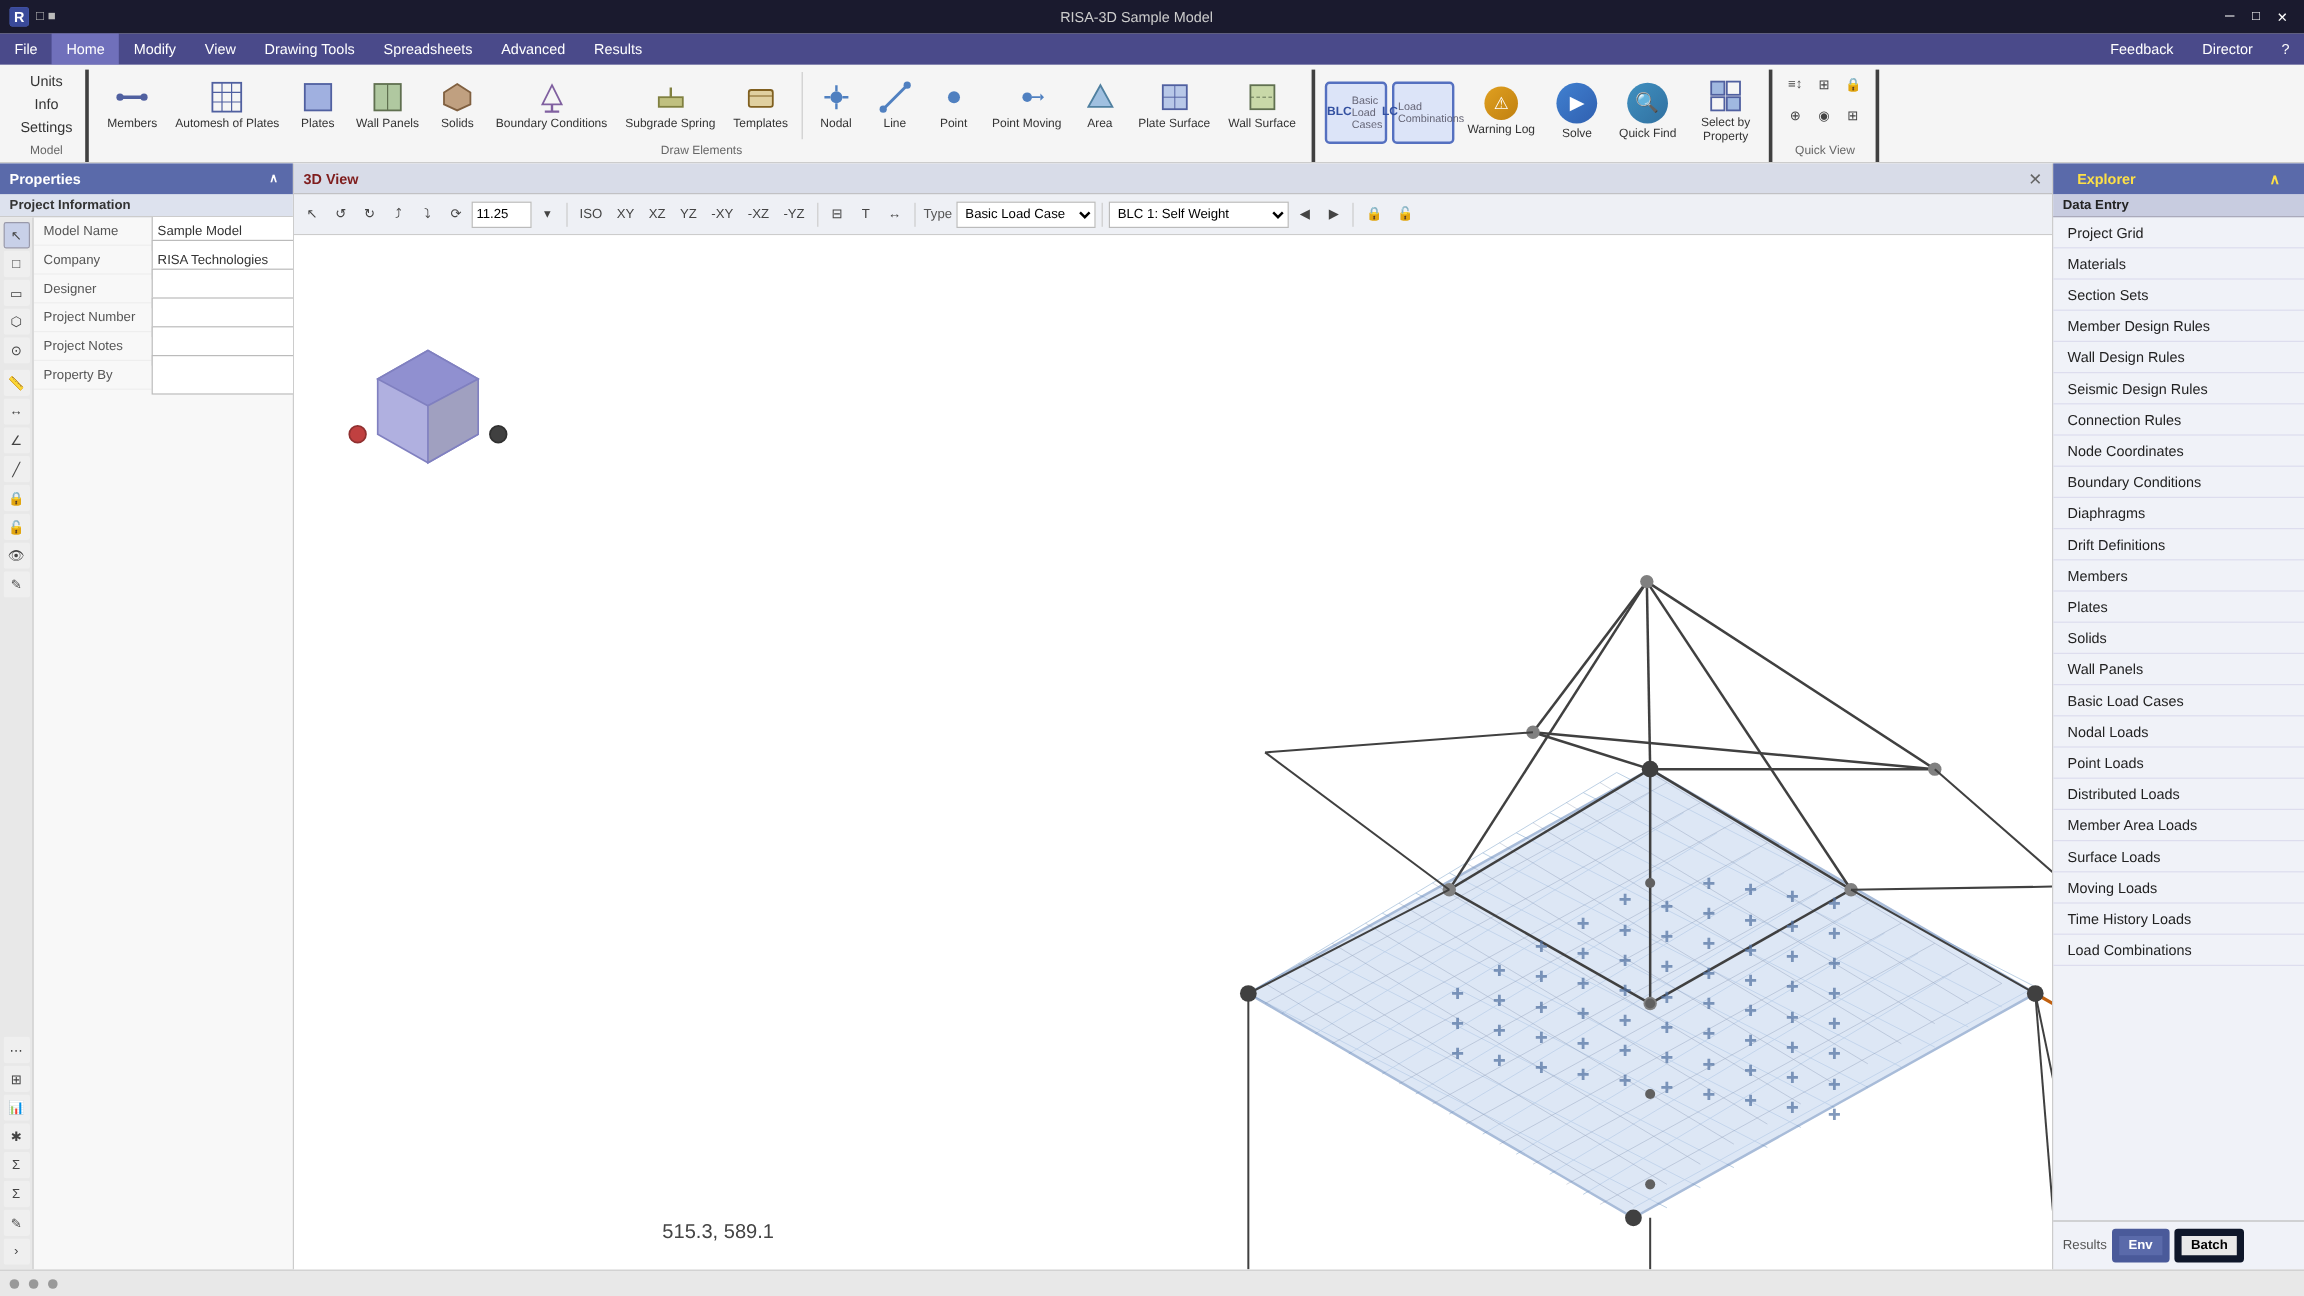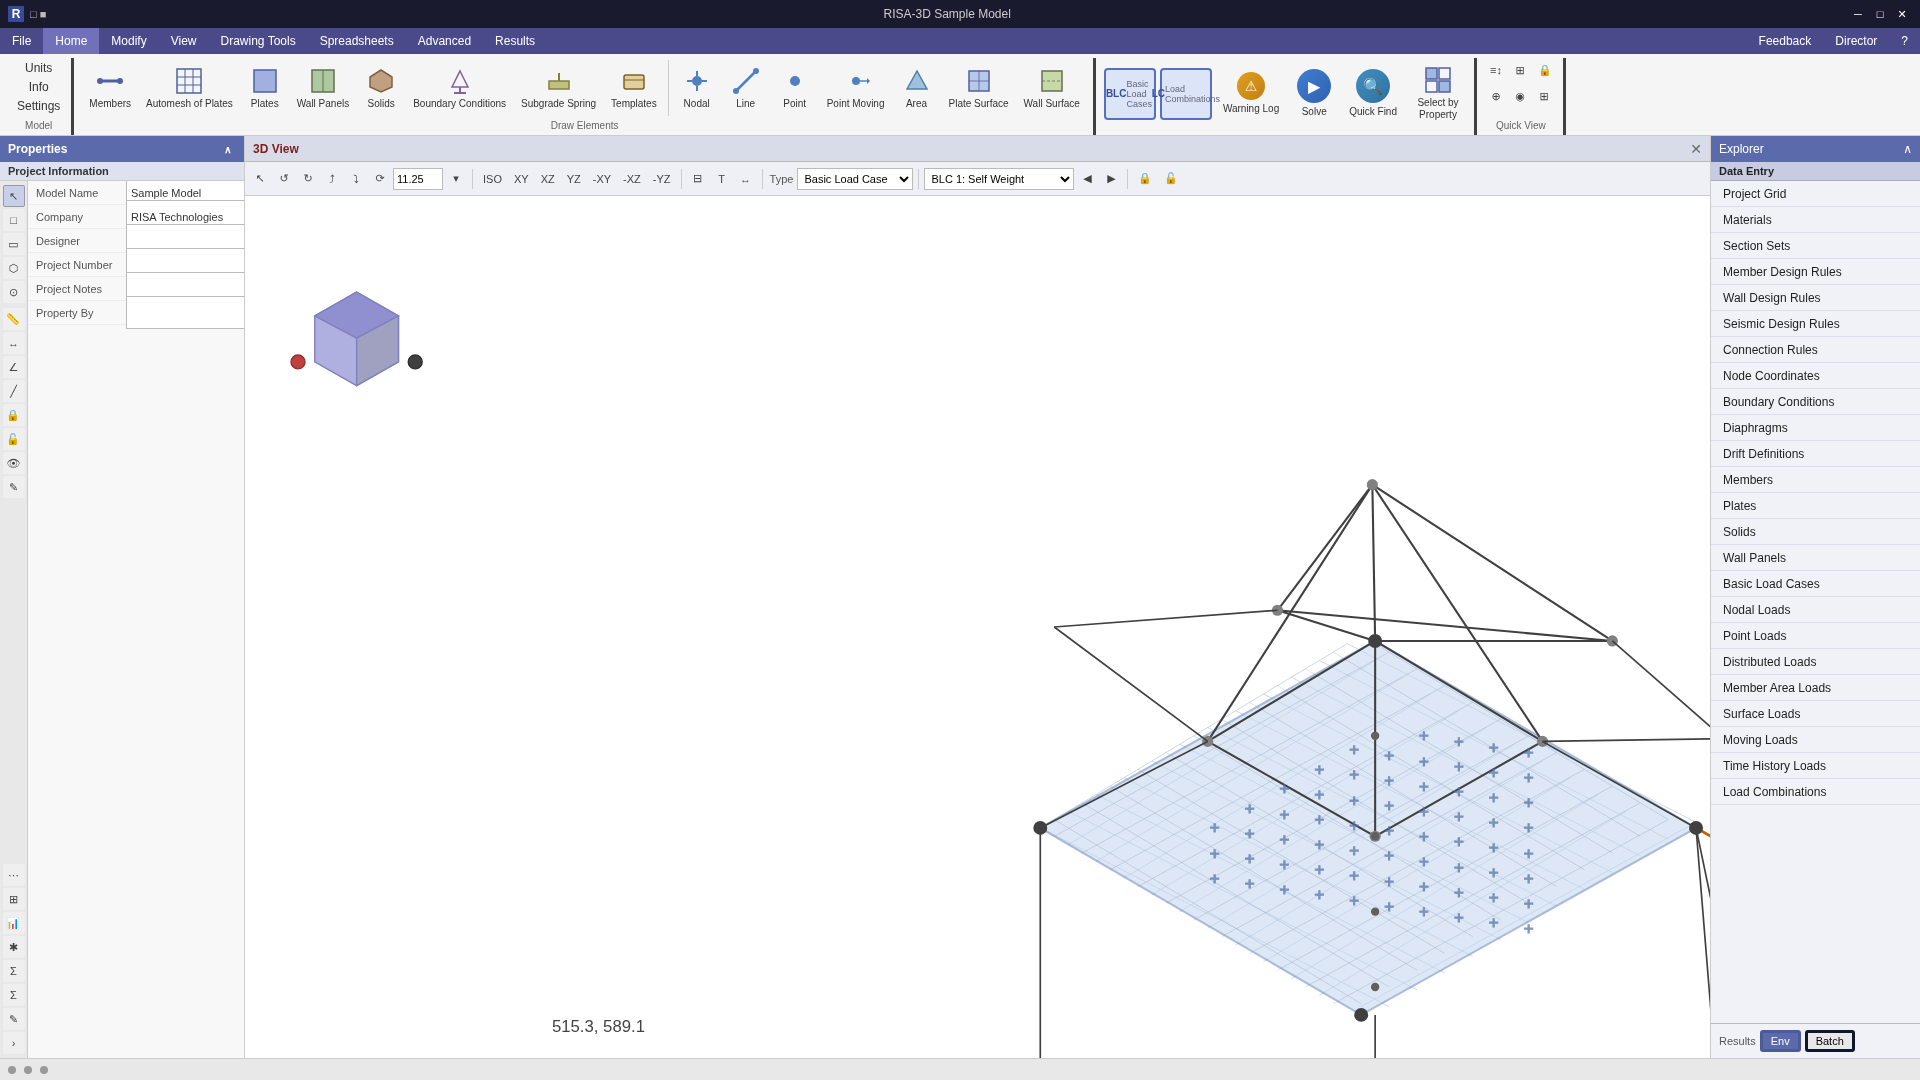--- a/index.html
+++ b/index.html
@@ -252,24 +252,24 @@
     .right-panel {
       width: 210px;
       background: #f0f2f8;
       border-left: 1px solid #ccc;
       display: flex;
       flex-direction: column;
       flex-shrink: 0;
     }
     .explorer-header {
       background: #5a6aaa;
-      color: #ffffff;
-      padding: 4px 8px;
+      color: #fde047;
+      padding: 4px 20px;
       font-size: 12px;
-      font-weight: 400;
+      font-weight: 700;
       display: flex;
       align-items: center;
       justify-content: space-between;
       height: 26px;
     }
     .explorer-section {
       background: #c8cce0;
       color: #222;
       padding: 3px 8px;
       font-size: 11px;
@@ -289,25 +289,26 @@
     .explorer-footer {
       margin-top: auto;
       padding: 6px 8px;
       border-top: 1px solid #bbb;
       display: flex;
       align-items: center;
       gap: 4px;
     }
     .footer-btn {
       padding: 2px 8px;
-      border: 3px solid #0f172a;
+      border: 6px solid #0f172a;
       border-radius: 3px;
       cursor: pointer;
       font-size: 11px;
       background: #e8e8e8;
+      font-weight: bold;
     }
     .footer-btn.active { background: #5a6aaa; color: white; border-color: #4a5a9a; }
 
     
     .model-svg { width: 100%; height: 100%; }
 
     
     .statusbar {
       height: 22px;
       background: #e8e8e8;

